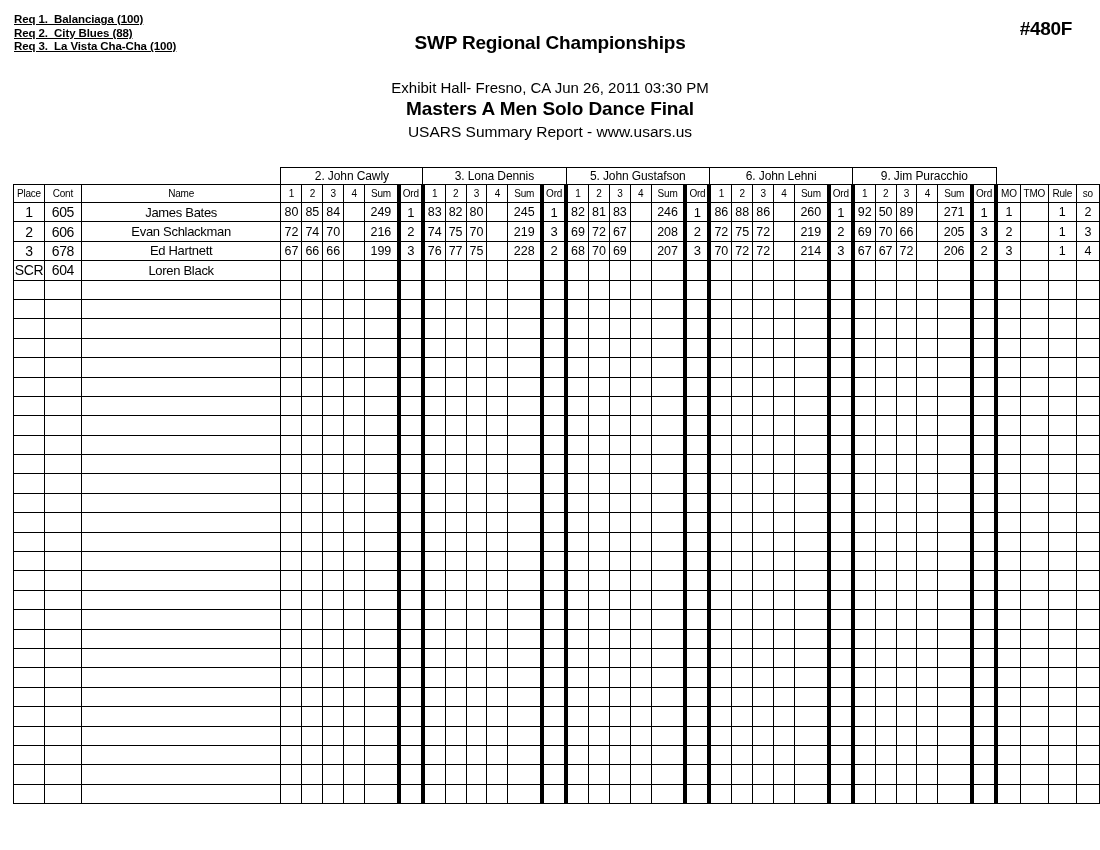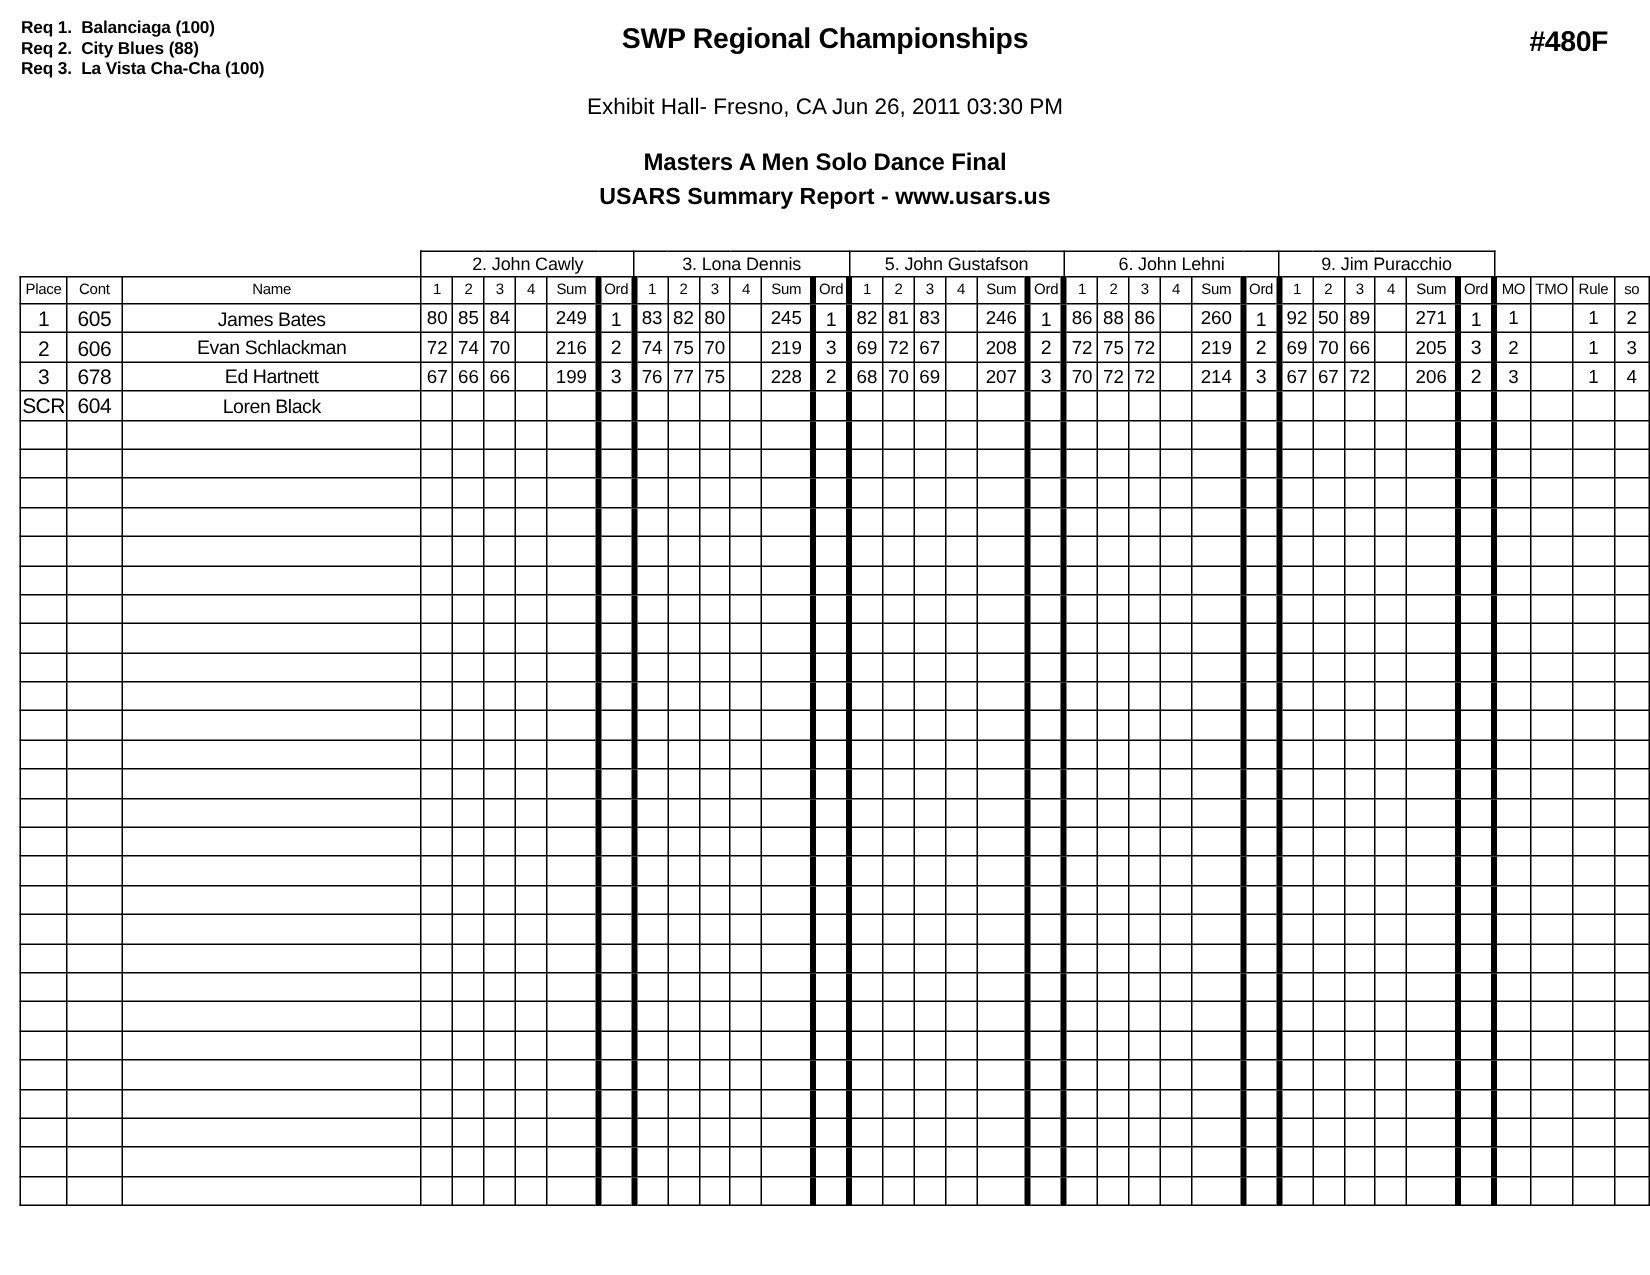--- a/index.html
+++ b/index.html
@@ -27,52 +27,51 @@
   #req-list {
     position: absolute;
     left: 14px;
     top: 13px;
     font-size: 11.5px;
     font-weight: bold;
     line-height: 13.6px;
     letter-spacing: -0.1px;
     white-space: nowrap;
   }
-  #req-list .req-line { white-space: pre; }
+  #req-list .req-line { white-space: pre; text-decoration: underline; }
 
   #title-block {
     position: absolute;
     left: 230px;
-    top: 16px;
+    top: 32px;
     width: 640px;
     text-align: center;
   }
   #event-title {
     font-size: 19px;
     font-weight: bold;
     letter-spacing: -0.2px;
     line-height: 22px;
   }
   #event-venue {
     font-size: 15px;
     font-weight: normal;
     line-height: 19px;
     letter-spacing: 0px;
     margin-top: 24px;
   }
   #event-category {
-    font-size: 16px;
+    font-size: 19px;
     font-weight: bold;
     line-height: 24px;
     letter-spacing: -0.1px;
-    margin-top: 16px;
   }
   #event-report {
     font-size: 15.5px;
-    font-weight: bold;
+    font-weight: normal;
     line-height: 22px;
   }
 
   #event-code {
     position: absolute;
     right: 28px;
     top: 18px;
     font-size: 19px;
     font-weight: bold;
     letter-spacing: -0.3px;

